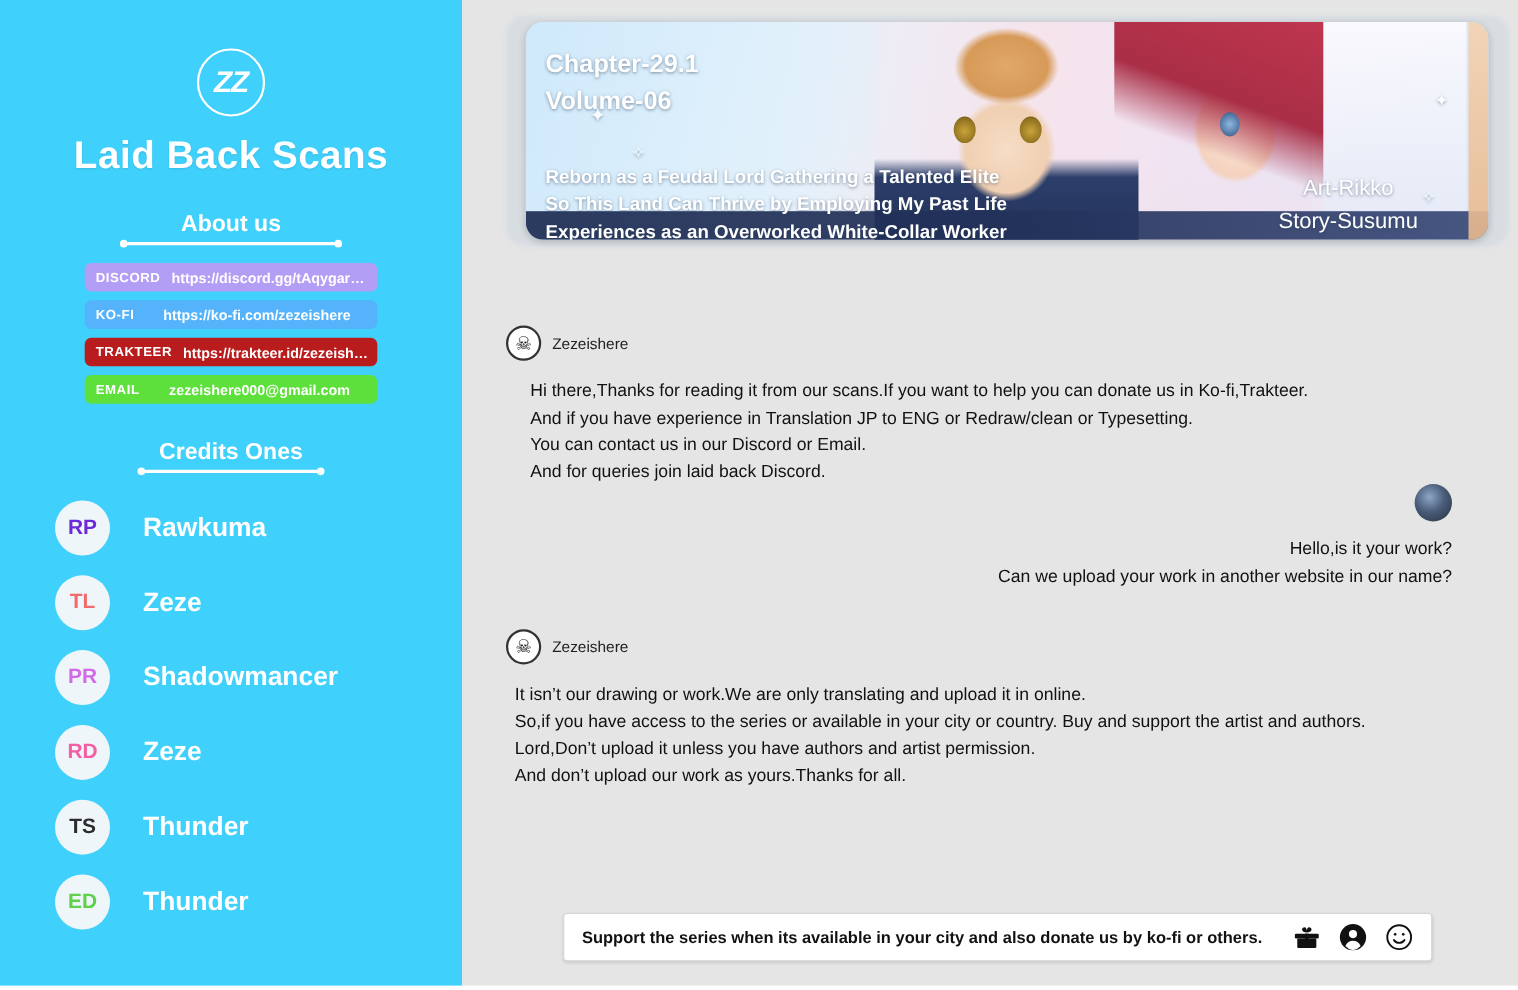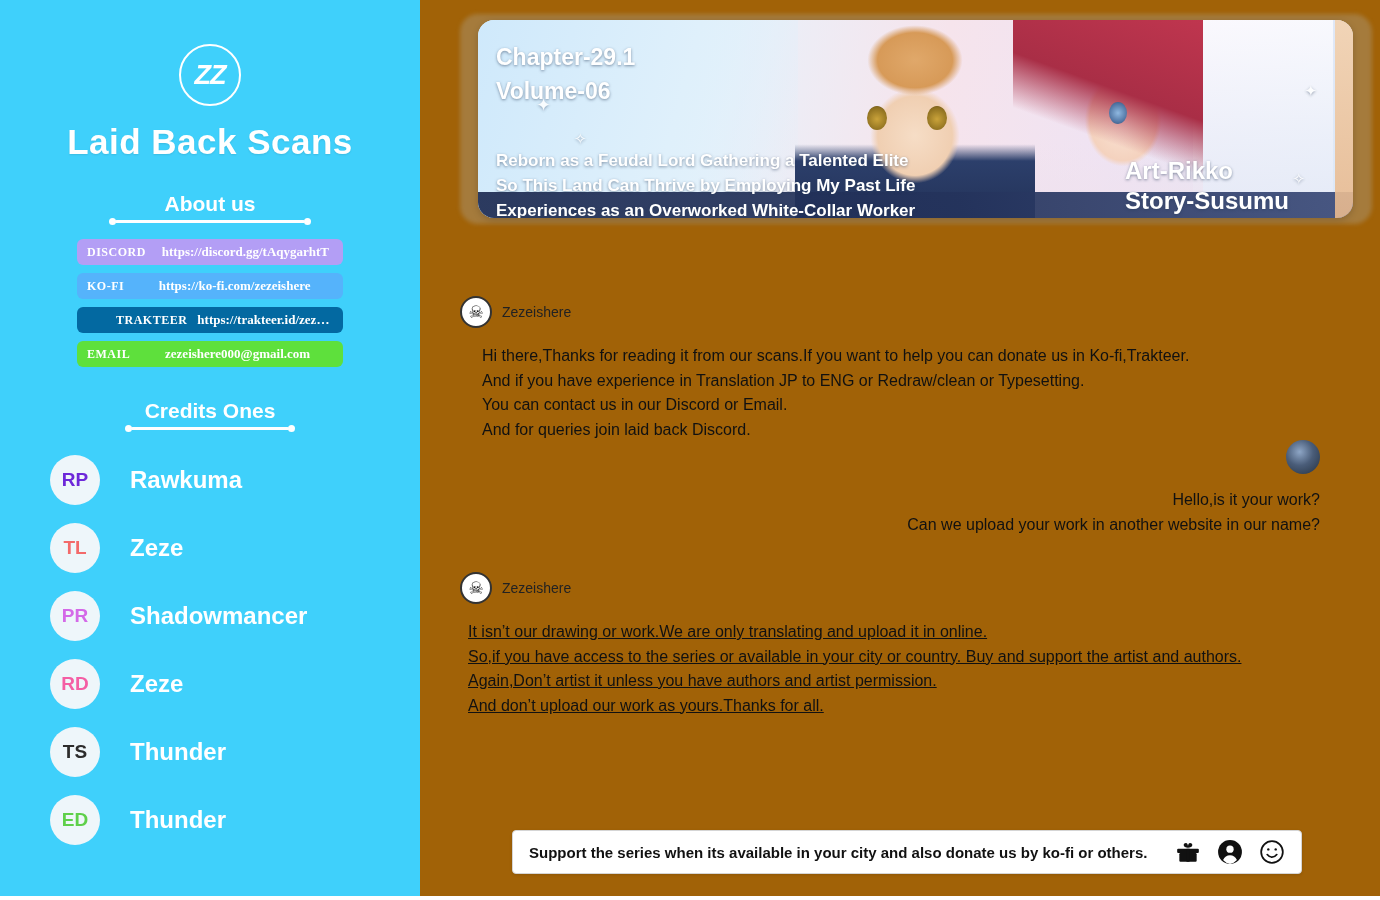--- a/index.html
+++ b/index.html
@@ -78,21 +78,20 @@
     border-radius: 50%;
     background: #ffffff;
     top: -2px;
   }
   .section-head .underline::before { left: -6px; }
   .section-head .underline::after { right: -6px; }
 
   .links {
     margin: 16px auto 16px auto;
     width: 266px;
-    font-family: Liberation Serif, serif;
   }
   .link-row {
     display: flex;
     align-items: center;
     border-radius: 6px;
     height: 26px;
     margin-bottom: 8px;
     overflow: hidden;
     font-size: 13px;
   }
@@ -110,21 +109,21 @@
     font-weight: bold;
     font-size: 13px;
     color: #ffffff;
     padding-right: 8px;
     white-space: nowrap;
     overflow: hidden;
     text-overflow: ellipsis;
   }
   .row-discord  { background: #b39ef5; }
   .row-kofi     { background: #55b3fb; }
-  .row-trakteer { background: #0369a1; padding-left: 29px; }
+  .row-trakteer { background: #b91c1c; }
   .row-email    { background: #5ee03c; }
 
   .credits-head {
     margin-top: 32px;
   }
   .credits-head .underline { width: 158px; }
 
   .credit-list {
     margin-top: 16px;
     padding-left: 50px;
@@ -155,21 +154,21 @@
   .c-tl { color: #f36a6a; }
   .c-pr { color: #d469e8; }
   .c-rd { color: #f45ea4; }
   .c-ts { color: #2c2c2c; }
   .c-ed { color: #5ed04a; }
 
   
   .main {
     flex: 1;
     position: relative;
-    background: #a16207;
+    background: #e5e5e5;
     padding: 15px;
     height: 900px;
   }
 
   
   .banner-wrap {
     position: absolute;
     left: 40px; top: 14px;
     width: 912px; height: 210px;
   }
@@ -259,23 +258,23 @@
   .series-title {
     position: absolute;
     left: 18px; top: 128px;
     font-size: 17px;
     font-weight: bold;
     line-height: 25px;
   }
   .credits-right {
     position: absolute;
     right: 64px; top: 136px;
-    text-align: left;
-    font-size: 24px;
-    font-weight: bold;
+    text-align: center;
+    font-size: 20px;
+    font-weight: normal;
     line-height: 30px;
   }
   .banner-bottom-bar {
     position: absolute;
     left: 0; bottom: 0;
     width: 875px; height: 26px;
     background: linear-gradient(90deg,#1d2b52 0%, #24335c 55%, #3a4a78 100%);
     opacity: 0.92;
   }
   .banner-side-bar {
@@ -502,24 +501,24 @@
         <div>Hello,is it your work?</div>
         <div>Can we upload your work in another website in our name?</div>
       </div>
     </div>
 
     <div class="msg-block msg-left" style="top: 572px; width: 800px;">
       <div class="msg-head">
         <div class="avatar">☠</div>
         <div class="msg-user">Zezeishere</div>
       </div>
-      <div class="msg-body" style="margin-left:8px;text-decoration:underline;">
+      <div class="msg-body" style="margin-left:8px;">
         <div>It isn’t our drawing or work.We are only translating and upload it in online.</div>
         <div>So,if you have access to the series or available in your city or country. Buy and support the artist and authors.</div>
-        <div>Again,Don’t artist it unless you have authors and artist permission.</div>
+        <div>Lord,Don’t upload it unless you have authors and artist permission.</div>
         <div>And don’t upload our work as yours.Thanks for all.</div>
       </div>
     </div>
 
     <div class="bottom-bar">
       <div class="bottom-text">Support the series when its available in your city and also donate us by ko-fi or others.</div>
       <div class="bottom-icons">
         <span>
           <svg class="bi" viewBox="0 0 24 24" fill="#111">
             <rect x="2" y="9" width="20" height="4" rx="1"></rect>

